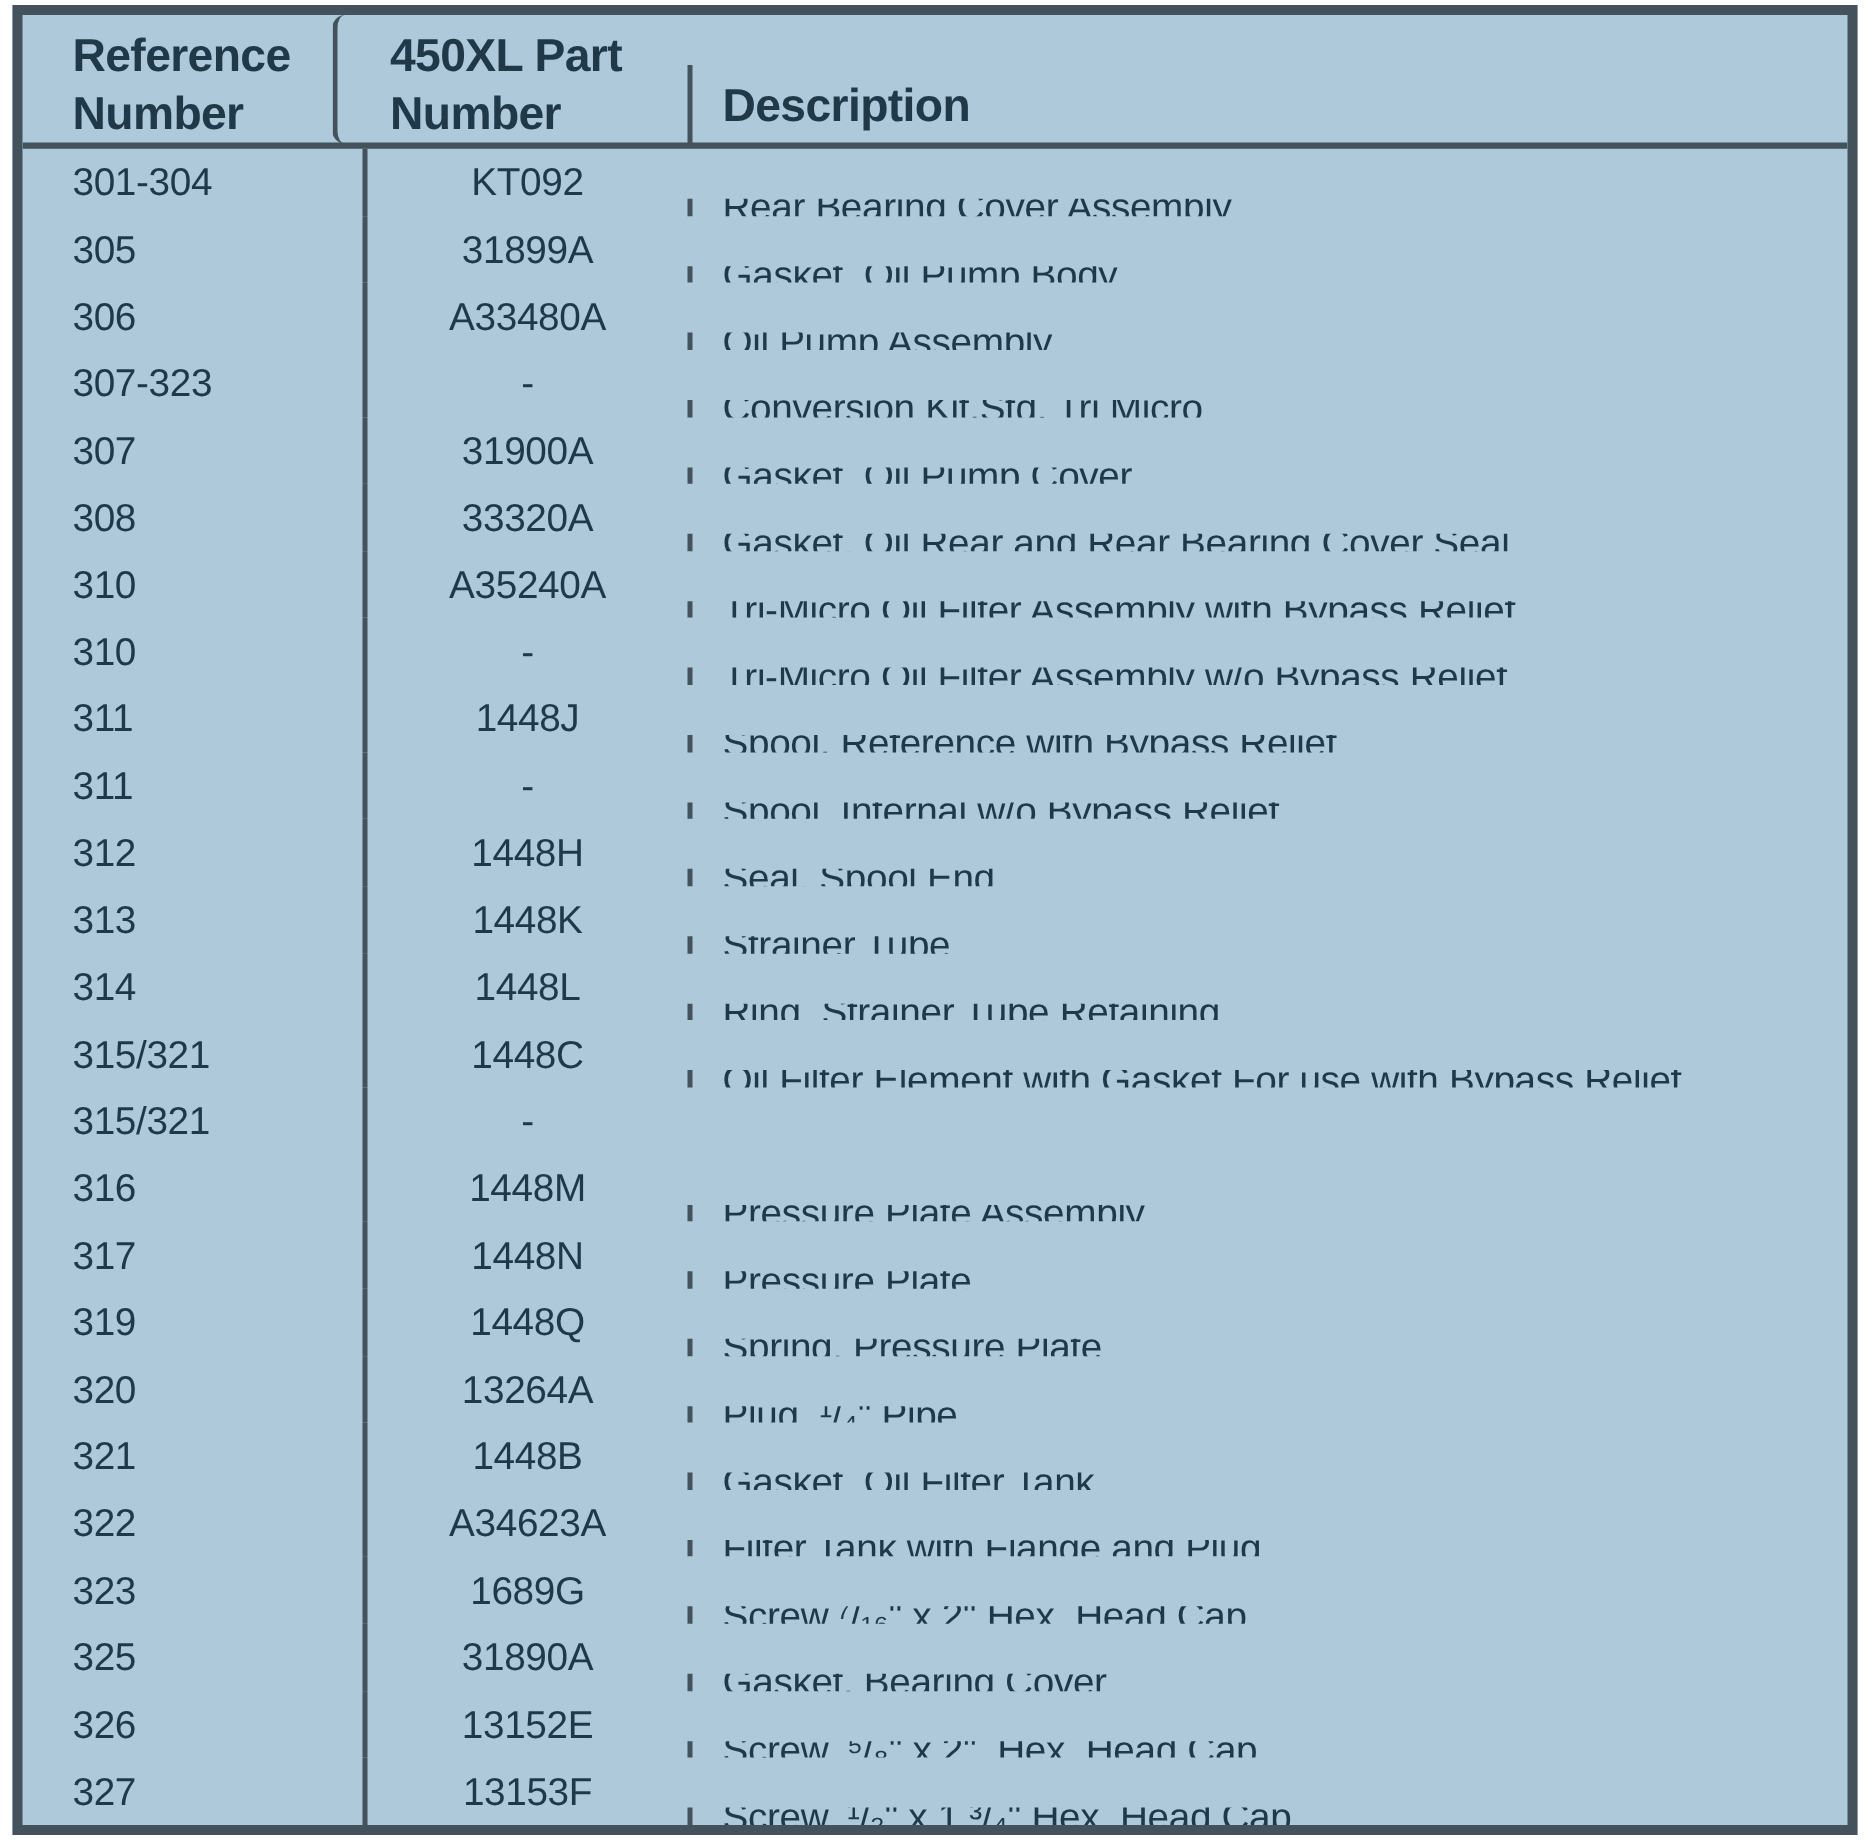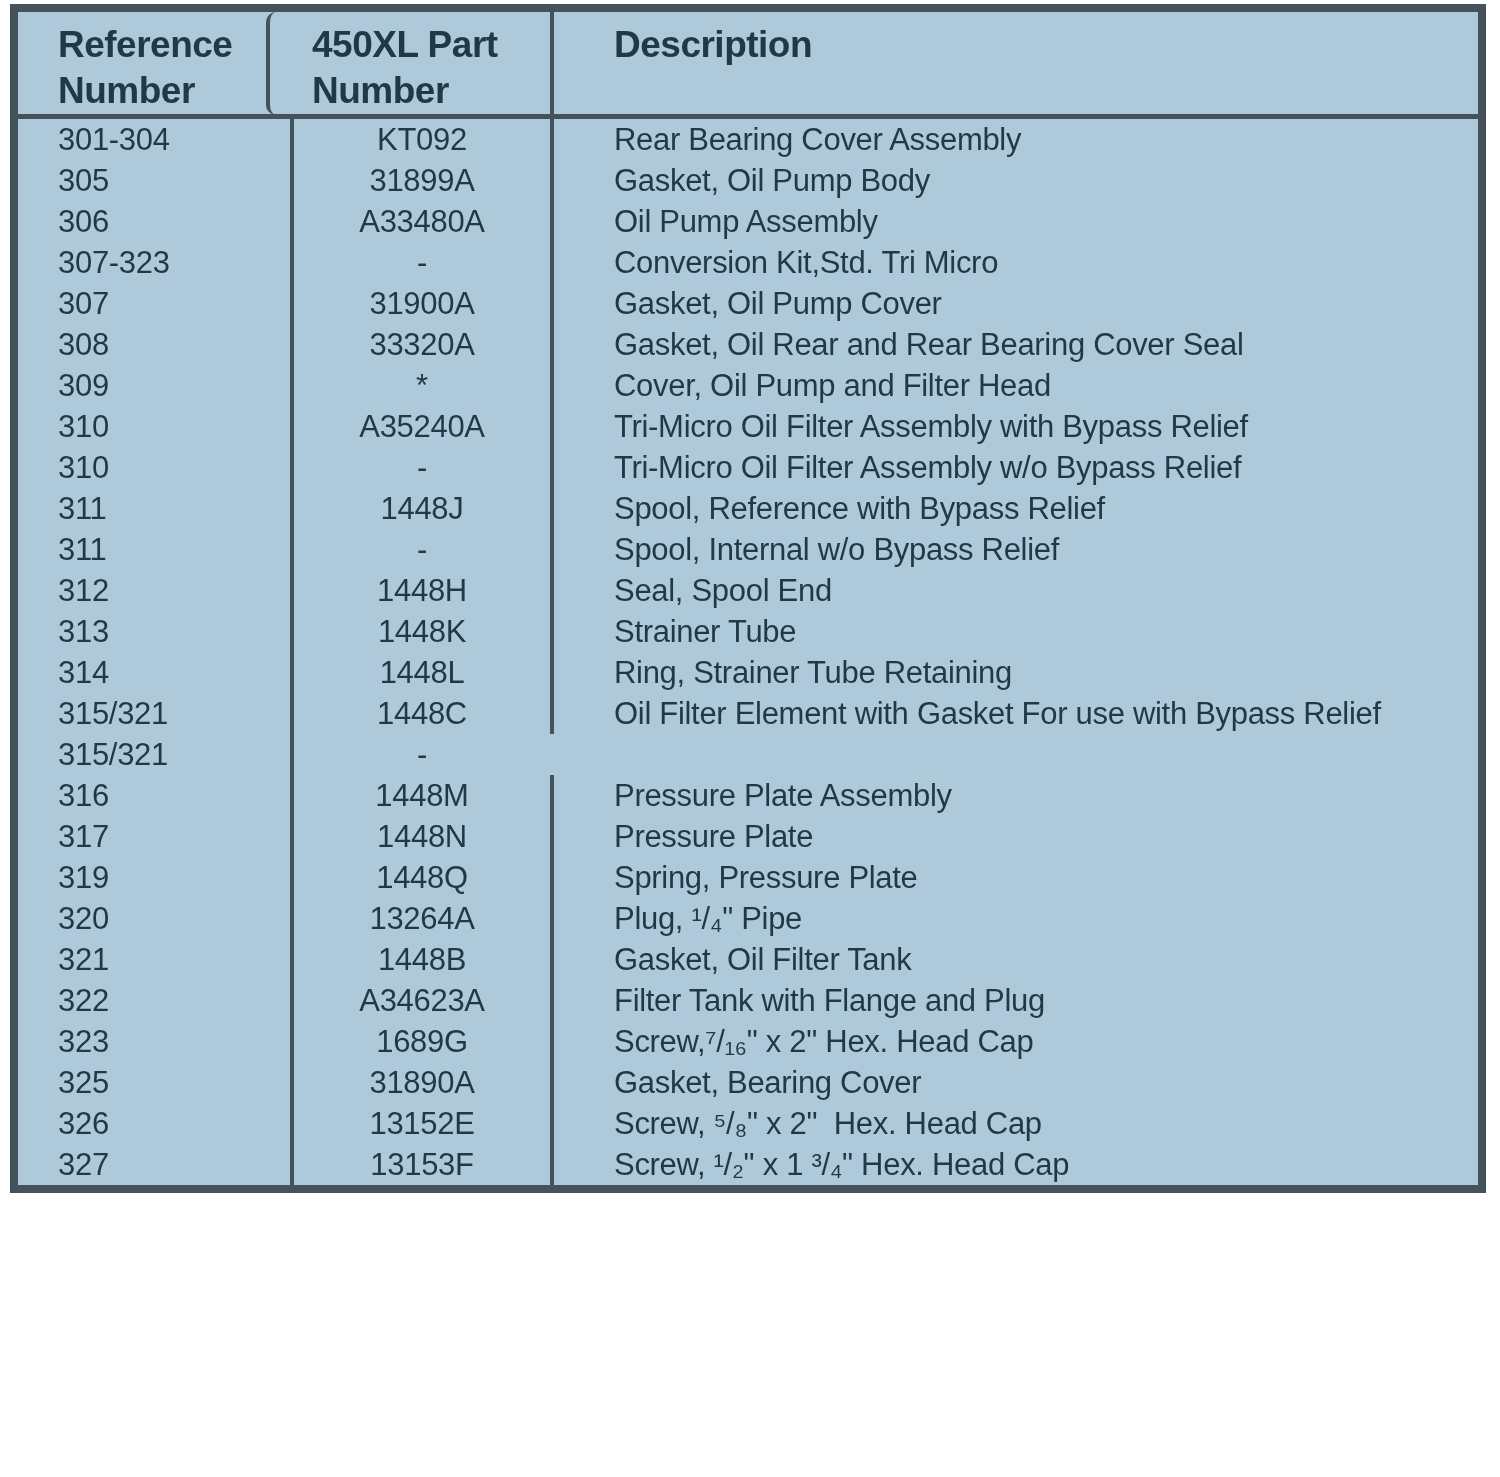--- a/index.html
+++ b/index.html
@@ -15,21 +15,21 @@
     width: 1500px;
     height: 1477px;
     background: var(--page-bg);
     font-family: "Liberation Sans", "DejaVu Sans", sans-serif;
   }
   .parts-table {
     position: absolute;
     left: 10px;
     top: 4px;
     width: 1476px;
-    height: 1189px;
+    height: 1464px;
     background: var(--table-bg);
     border: 8px solid var(--border);
     color: var(--text);
     overflow: hidden;
   }
   .thead {
     display: grid;
     grid-template-columns: 248px 284px 1fr;
     height: 107px;
     border-bottom: 5px solid var(--border);
@@ -38,21 +38,21 @@
     font-weight: bold;
     font-size: 37px;
     line-height: 1.25;
     padding-top: 10px;
     white-space: pre-line;
     letter-spacing: -0.5px;
   }
   .col-ref { padding-left: 40px; }
   .col-part { border-left: 4px solid var(--border); }
   .th.col-part { padding-left: 42px; border-radius: 10px; }
-  .col-desc { border-left: 4px solid var(--border); padding-left: 60px; }
+  .col-desc { border-left: 4px solid var(--border); padding-left: 24px; margin-top: 40px; }
   .tbody {
     display: flex;
     flex-direction: column;
     height: calc(100% - 107px);
   }
   .tr {
     flex: 1;
     display: grid;
     grid-template-columns: 248px 284px 1fr;
     align-items: center;
@@ -104,25 +104,20 @@
     <div class="td col-ref">307</div>
     <div class="td col-part">31900A</div>
     <div class="td col-desc">Gasket, Oil Pump Cover</div>
   </div>
       <div class="tr">
     <div class="td col-ref">308</div>
     <div class="td col-part">33320A</div>
     <div class="td col-desc">Gasket, Oil Rear and Rear Bearing Cover Seal</div>
   </div>
       <div class="tr">
-    <div class="td col-ref">309</div>
-    <div class="td col-part">*</div>
-    <div class="td col-desc">Cover, Oil Pump and Filter Head</div>
-  </div>
-      <div class="tr">
     <div class="td col-ref">310</div>
     <div class="td col-part">A35240A</div>
     <div class="td col-desc">Tri-Micro Oil Filter Assembly with Bypass Relief</div>
   </div>
       <div class="tr">
     <div class="td col-ref">310</div>
     <div class="td col-part">-</div>
     <div class="td col-desc">Tri-Micro Oil Filter Assembly w/o Bypass Relief</div>
   </div>
       <div class="tr">

